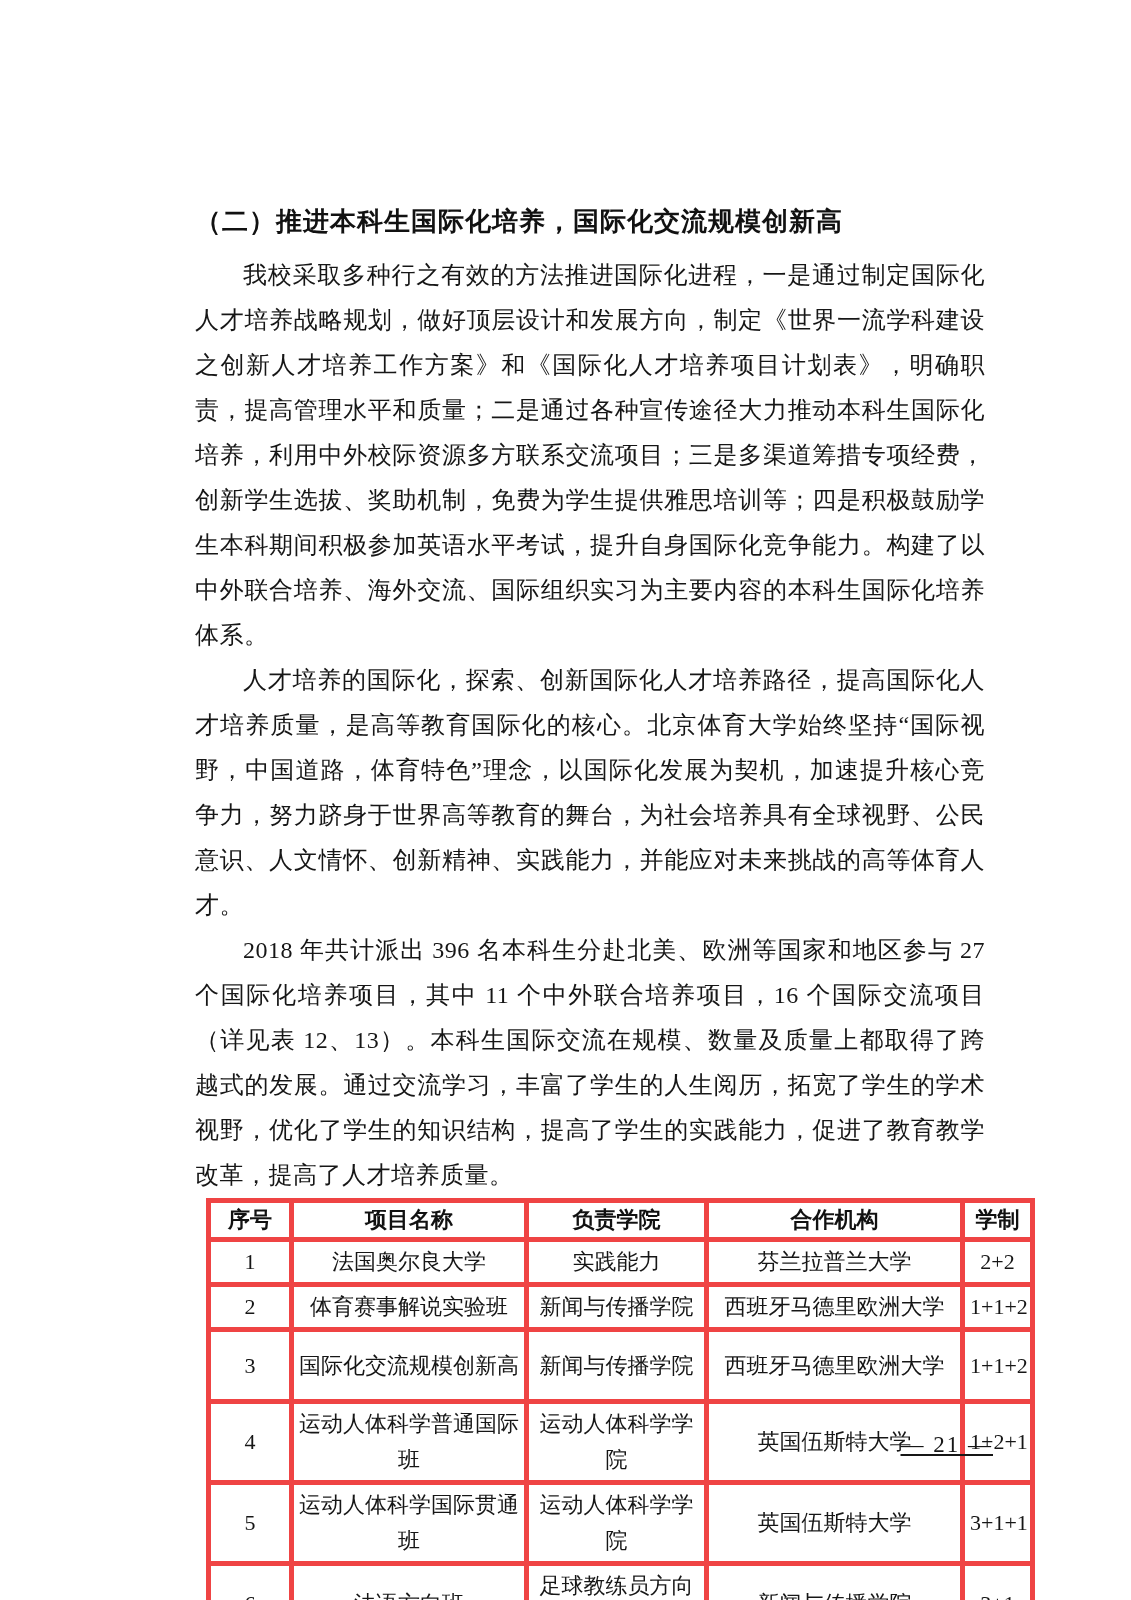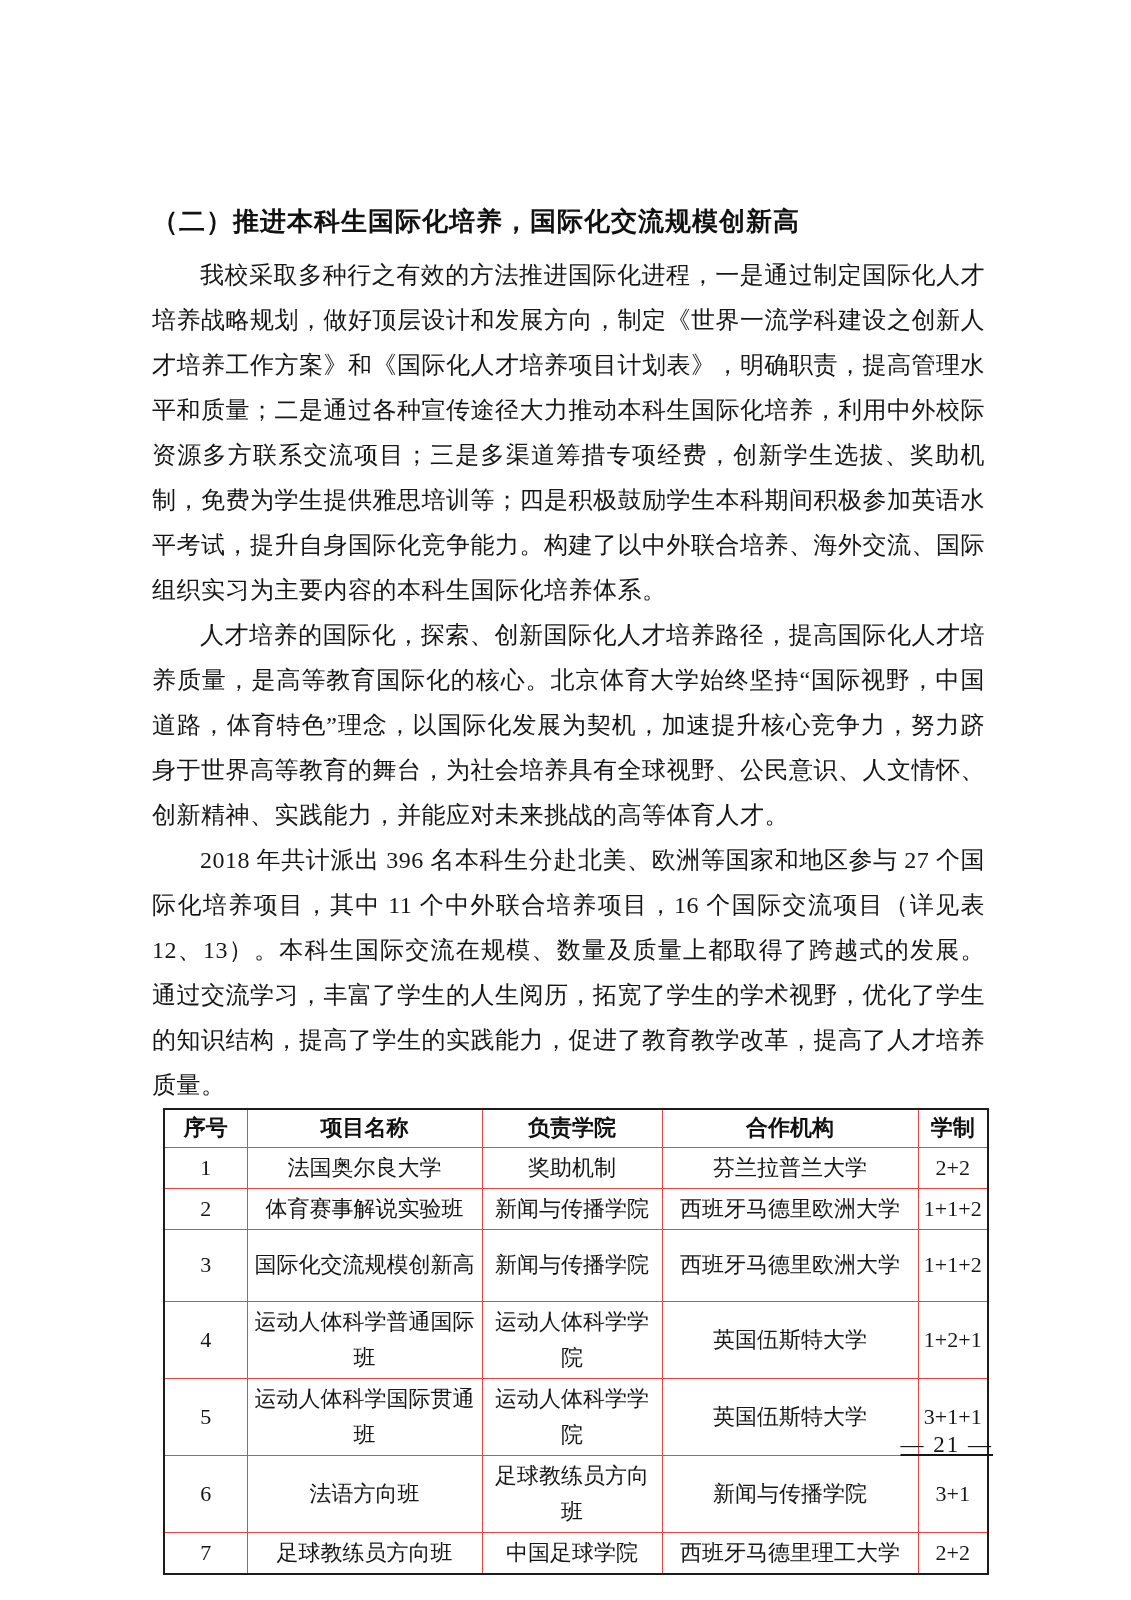--- a/index.html
+++ b/index.html
@@ -9,20 +9,21 @@
   }
   .page {
     position: relative;
     width: 1131px;
     height: 1600px;
     background: #ffffff;
     color: #161616;
     font-family: "Liberation Serif", "DejaVu Serif", serif;
     overflow: hidden;
     box-sizing: border-box;
+    padding-left: 43px;
   }
   .heading {
     margin: 0;
     padding: 203px 146px 14px 152px;
     font-family: "Liberation Sans", "DejaVu Sans", sans-serif;
     font-weight: bold;
     font-size: 26px;
     line-height: 36px;
     letter-spacing: 1px;
     color: #111111;
@@ -48,21 +49,21 @@
   }
   table.programs {
     border-collapse: collapse;
     table-layout: fixed;
     width: 824px;
     margin-left: 11px;
     border: 2px solid #1c1c1c;
   }
   table.programs th,
   table.programs td {
-    border: 1px solid #ef4444;
+    border: 5px solid #ef4444;
     text-align: center;
     vertical-align: middle;
     padding: 2px 5px;
     overflow: hidden;
     box-sizing: border-box;
   }
   table.programs th {
     font-family: "Liberation Sans", "DejaVu Sans", sans-serif;
     font-weight: bold;
     font-size: 22px;
@@ -115,21 +116,21 @@
           <th>项目名称</th>
           <th>负责学院</th>
           <th>合作机构</th>
           <th>学制</th>
         </tr>
       </thead>
       <tbody>
         <tr class="h40">
           <td>1</td>
           <td class="cell-name">法国奥尔良大学</td>
-          <td>奖助机制</td>
+          <td>实践能力</td>
           <td>芬兰拉普兰大学</td>
           <td>2+2</td>
         </tr>
         <tr class="h40">
           <td>2</td>
           <td class="cell-name">体育赛事解说实验班</td>
           <td>新闻与传播学院</td>
           <td>西班牙马德里欧洲大学</td>
           <td>1+1+2</td>
         </tr>

